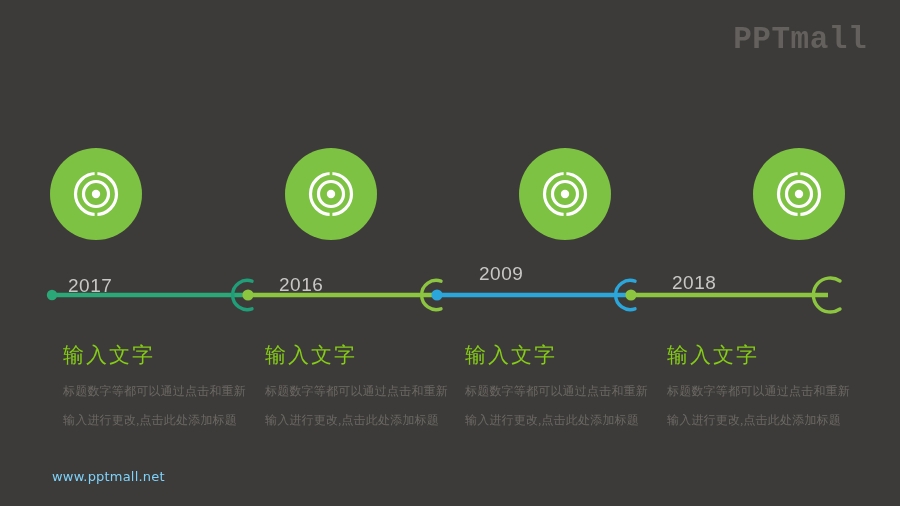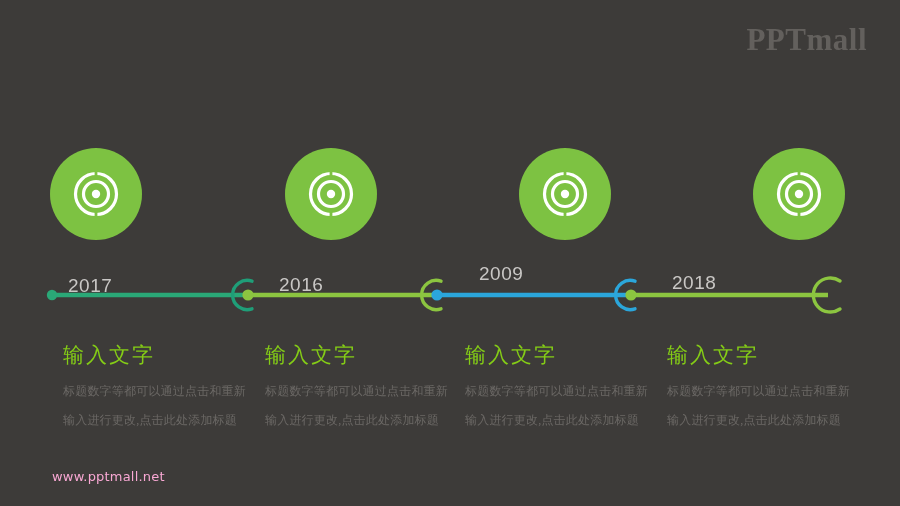--- a/index.html
+++ b/index.html
@@ -21,21 +21,21 @@
 
   
   .logo {
     position: absolute;
     top: 22px;
     right: 33px;
     font-size: 31px;
     font-weight: bold;
     letter-spacing: 0.5px;
     color: #63605d;
-    font-family: Liberation Serif, serif;
+    font-family: Liberation Mono, monospace;
     user-select: none;
   }
 
   
   .circles {
     position: absolute;
     top: 148px;
     left: 0;
     width: 900px;
     height: 95px;
@@ -94,21 +94,21 @@
     font-family: Liberation Serif, serif;
     white-space: nowrap;
   }
 
   
   .footer {
     position: absolute;
     left: 52px;
     bottom: 22px;
     font-size: 13px;
-    color: #f9a8d4;
+    color: #7dd3fc;
     letter-spacing: 0.2px;
     font-family: "DejaVu Sans", sans-serif;
   }
 </style>
 </head>
 <body>
 
 <div class="slide">
 
   <div class="logo">PPTmall</div>

